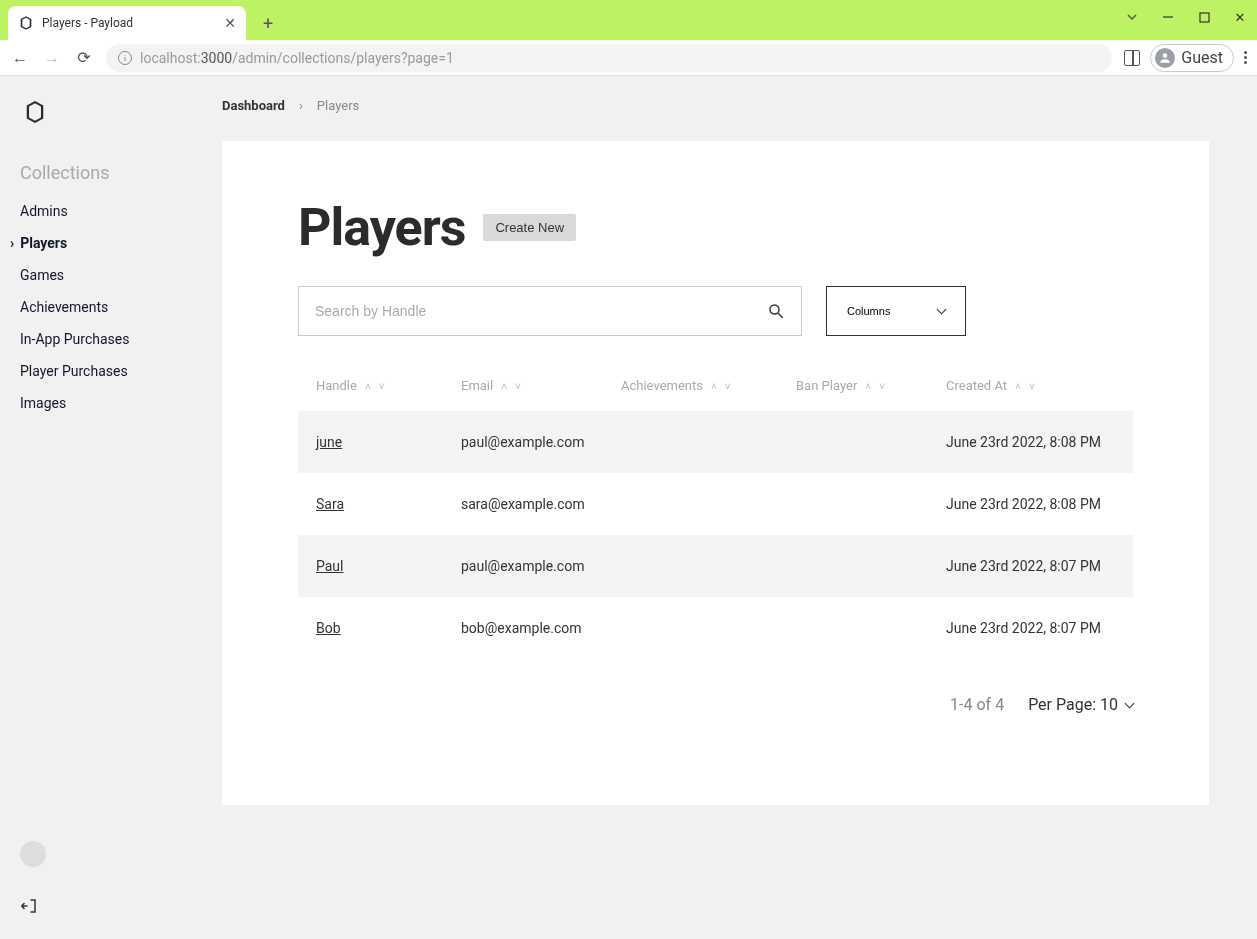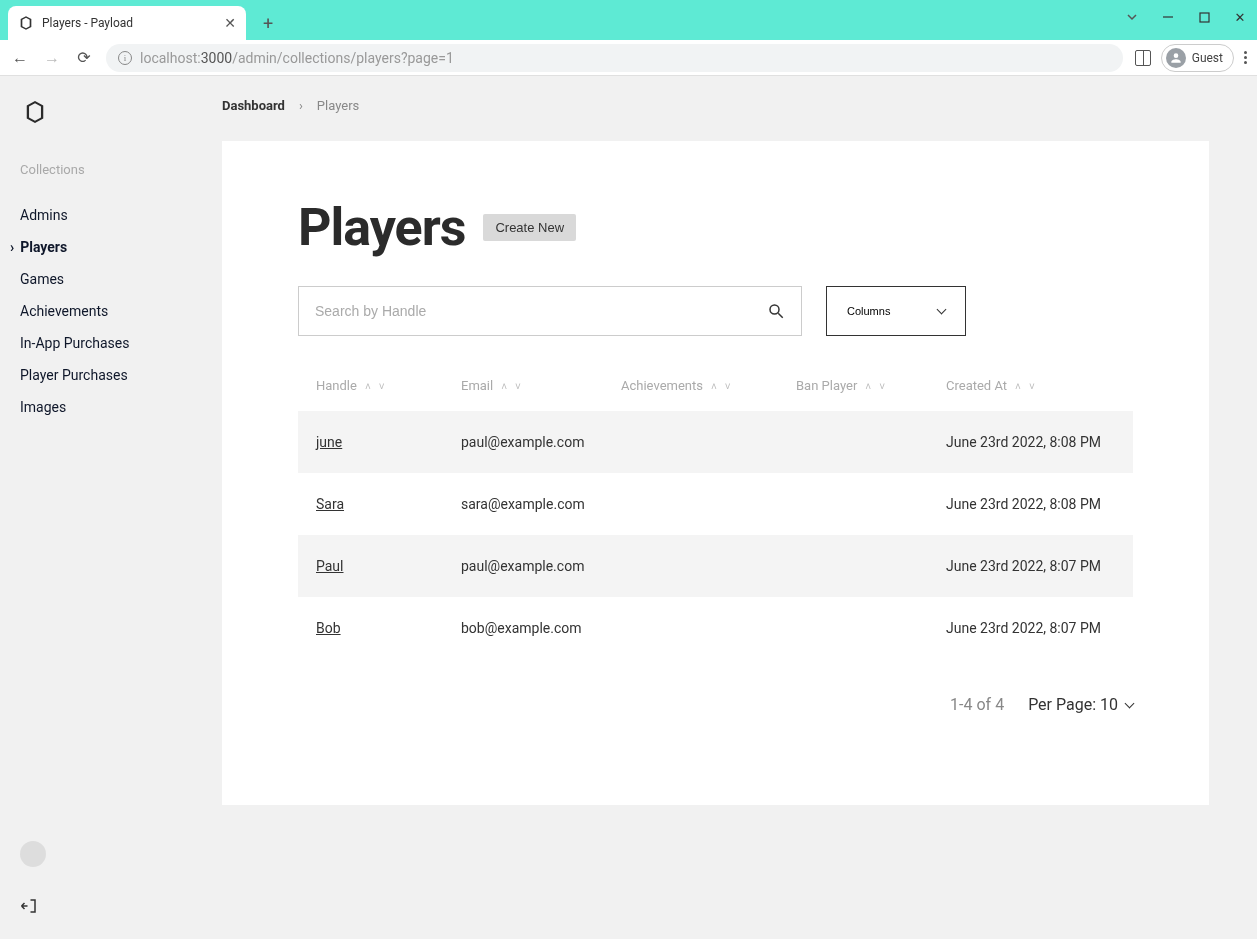--- a/index.html
+++ b/index.html
@@ -1,47 +1,47 @@
 <!DOCTYPE html>
 <html><head>
 <meta charset="utf-8">
 <style>
   * { box-sizing: border-box; margin: 0; padding: 0; }
   body { font-family: -apple-system, BlinkMacSystemFont, "Segoe UI", Roboto, Arial, sans-serif; background: #e0e3e6; width: 1257px; height: 939px; overflow: hidden; }
 
   
-  .browser-chrome { background: #5eead4; height: 40px; display: flex; align-items: flex-end; padding-left: 8px; position: relative; }
+  .browser-chrome { background: #bef264; height: 40px; display: flex; align-items: flex-end; padding-left: 8px; position: relative; }
   .tab { background: #fff; border-radius: 8px 8px 0 0; height: 34px; width: 238px; display: flex; align-items: center; padding: 0 10px; gap: 8px; font-size: 12px; color: #333; }
   .tab .favicon { width: 16px; height: 16px; }
   .tab .title { flex: 1; white-space: nowrap; overflow: hidden; text-overflow: ellipsis; }
   .tab .close { font-size: 14px; color: #555; cursor: pointer; }
   .new-tab { width: 28px; height: 28px; display: flex; align-items: center; justify-content: center; font-size: 18px; color: #555; margin-left: 8px; margin-bottom: 3px; cursor: pointer; }
   .window-controls { position: absolute; right: 8px; top: 8px; display: flex; gap: 18px; align-items: center; }
   .window-controls span { font-size: 13px; color: #333; cursor: pointer; display:inline-flex; align-items:center; justify-content:center; width:18px; height:18px;}
   
   .addr-bar { background: #fff; height: 36px; display: flex; align-items: center; padding: 0 10px; gap: 12px; border-bottom: 1px solid #e0e0e0;}
   .addr-bar .navbtn { color: #555; font-size: 16px; cursor: pointer; width:20px; text-align:center;}
   .addr-bar .navbtn.disabled { color: #bbb; }
   .addr-input { flex: 1; background: #f1f3f4; border-radius: 18px; height: 28px; display: flex; align-items: center; padding: 0 12px; font-size: 14px; color: #555; gap:8px;}
   .addr-input .host-dim { color: #999; }
   .addr-input .info-icon { width:14px;height:14px;border:1px solid #888;border-radius:50%;display:inline-flex;align-items:center;justify-content:center;font-size:9px;color:#888;font-family:serif;}
   .addr-right { display:flex; align-items:center; gap:10px; }
   .panel-icon { width:16px;height:16px;border:1.5px solid #555;border-radius:2px;position:relative;}
   .panel-icon::after{content:"";position:absolute;left:50%;top:0;bottom:0;width:1.5px;background:#555;}
-  .guest-pill { display:flex;align-items:center;gap:6px;border:1px solid #ccc;border-radius:14px;padding:3px 10px 3px 4px;font-size:12px;color:#444;}
+  .guest-pill { display:flex;align-items:center;gap:6px;border:1px solid #ccc;border-radius:14px;padding:3px 10px 3px 4px;font-size:16px;color:#444;}
   .avatar-circle{width:20px;height:20px;border-radius:50%;background:#9aa0a6;display:flex;align-items:center;justify-content:center;}
   .avatar-circle svg{width:14px;height:14px;fill:#fff;}
   .kebab{display:flex;flex-direction:column;gap:2px;cursor:pointer;}
   .kebab span{width:3px;height:3px;border-radius:50%;background:#555;}
 
   
   .app { display: flex; height: calc(939px - 76px); background: #f1f1f1; }
   .sidebar { width: 222px; padding: 24px 20px; display:flex; flex-direction:column; }
   .logo { width: 22px; height: 24px; margin-bottom: 38px; margin-left:4px;}
-  .sidebar-heading { color: #a9a9a9; font-size: 13px; margin-bottom: 22px; }
+  .sidebar-heading { color: #a9a9a9; font-size: 18px; margin-bottom: 12px; }
   .sidebar-item { font-size: 14px; color: #0f172a; padding: 8px 0; cursor: pointer; display:flex; align-items:center; gap:6px;}
   .sidebar-item.active { font-weight: 700; }
   .sidebar-item.active::before { content: "›"; font-size:14px; font-weight:700; margin-left:-10px;}
   .sidebar-spacer{flex:1;}
   .sidebar-footer{display:flex;flex-direction:column;gap:30px;align-items:flex-start;}
   .user-avatar-small{width:26px;height:26px;border-radius:50%;background:#ddd;}
   .logout-icon{width:18px;height:18px;}
 
   .main { flex:1; padding: 22px 48px 0 0; overflow:auto;}
   .breadcrumb { display:flex; align-items:center; gap:14px; font-size:13px; color:#888; margin-bottom:28px;}

